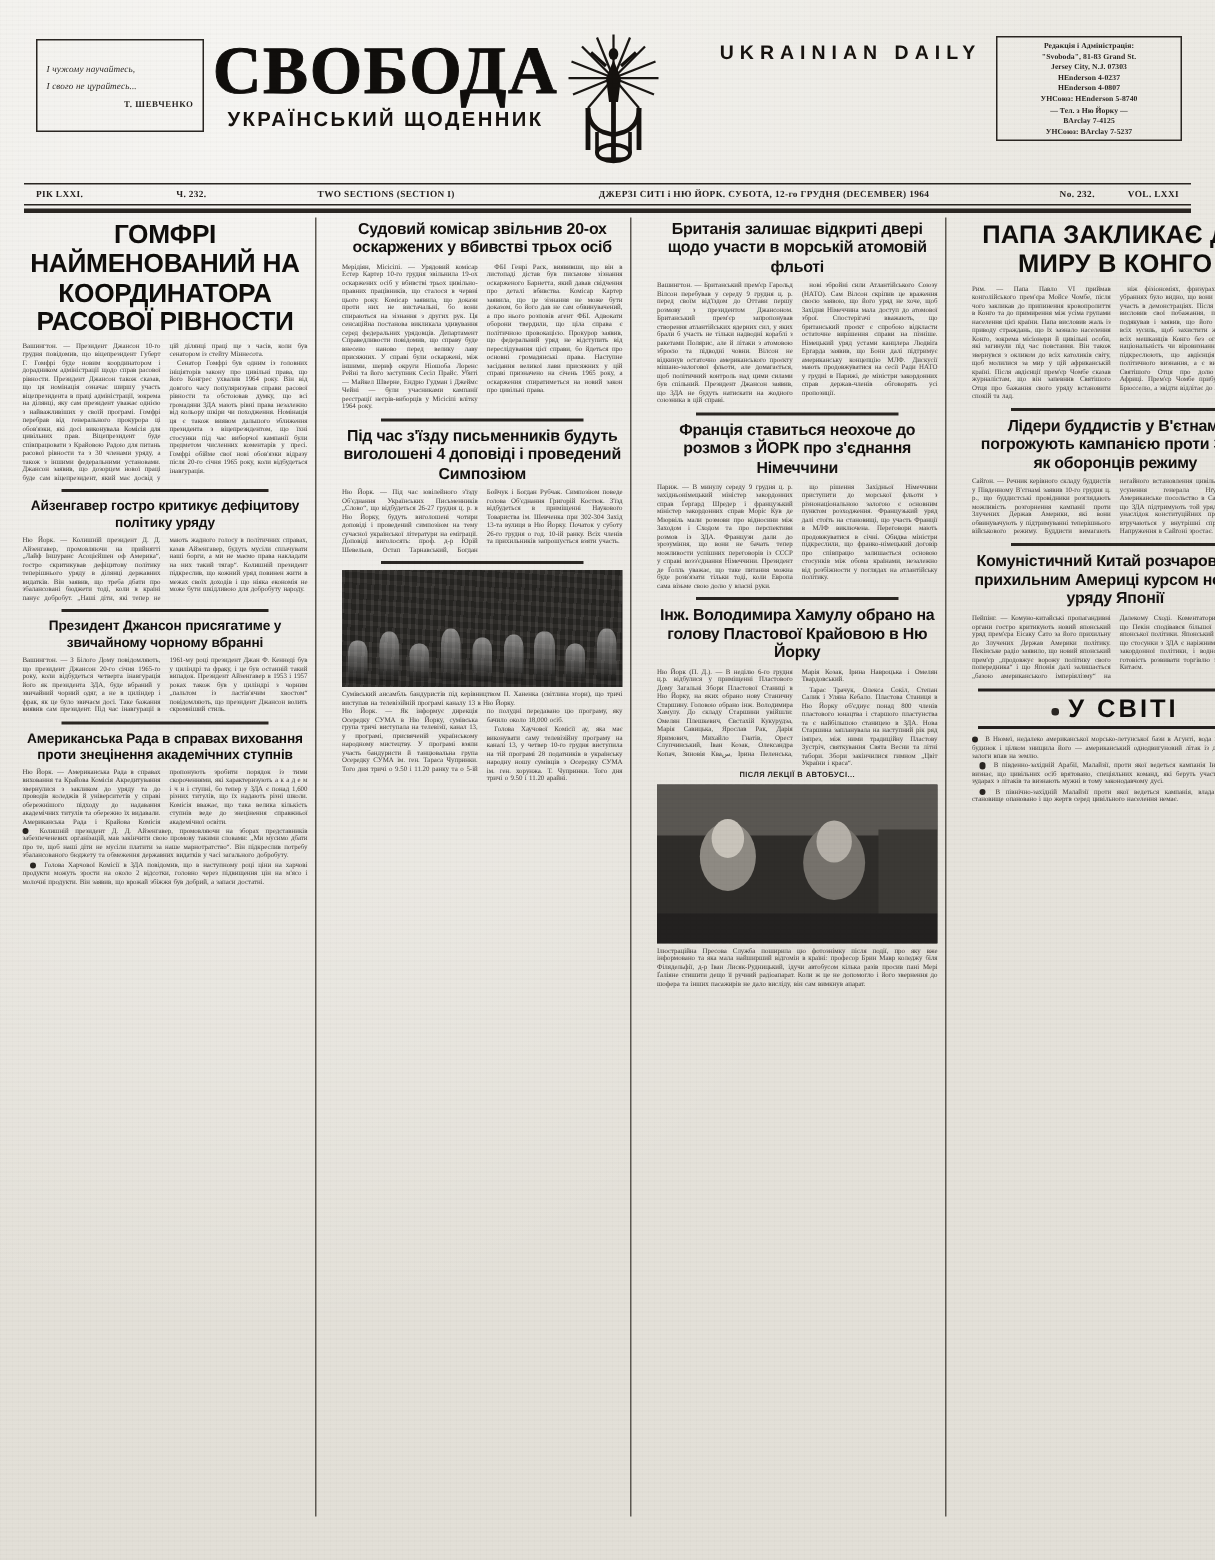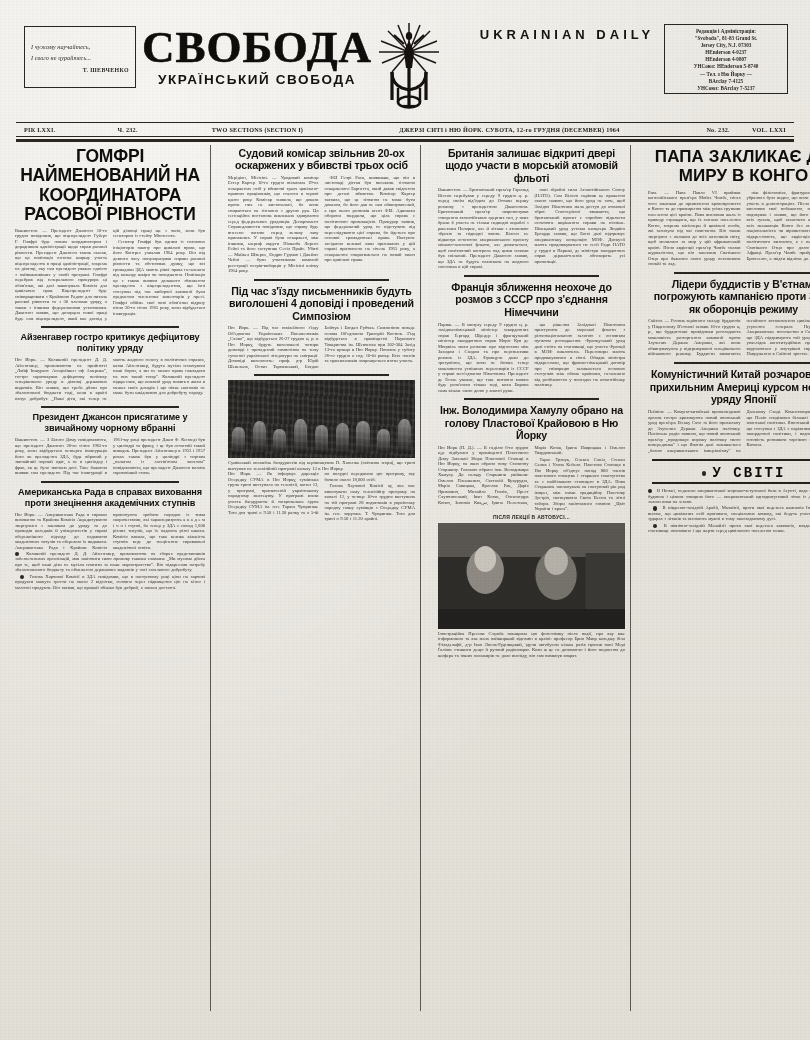--- a/index.html
+++ b/index.html
@@ -138,21 +138,21 @@
 
   
   .banner{
     border-top:2.6px solid #262220;border-bottom:2.6px solid #262220;
     text-align:center;margin:6px 4px 4px 4px;padding:2px 0 1px 0;
   }
   .banner span{
     font-family:"Liberation Sans",sans-serif;font-weight:bold;
     font-size:12px;letter-spacing:2.6px;color:#100e0c;
   }
-  .banner.small span{font-size:14px;letter-spacing:2px;font-family:Liberation Mono, monospace;}
+  .banner.small span{font-size:17px;letter-spacing:2px;}
   .bullet{display:inline-block;width:4.4px;height:4.4px;border-radius:50%;
     background:#2a2622;margin-right:2.5px;vertical-align:middle;}
 
   
   .photo{
     position:relative;overflow:hidden;background:#2b2926;margin:3px 0 2px 0;
     border:0;
   }
   .ph-grain{position:absolute;inset:0;opacity:.55;
     background-image:
@@ -180,21 +180,21 @@
   <div class="masthead">
 
     <div class="quote-box">
       <div class="ln">І чужому научайтесь,</div>
       <div class="ln">І свого не цурайтесь...</div>
       <div class="sig">Т. ШЕВЧЕНКО</div>
     </div>
 
     <div class="title-ua">
       <div class="big">СВОБОДА</div>
-      <div class="sub">УКРАЇНСЬКИЙ СВОБОДА</div>
+      <div class="sub">УКРАЇНСЬКИЙ ЩОДЕННИК</div>
     </div>
 
     <div class="emblem">
       <svg viewBox="0 0 62 88" width="62" height="88" aria-hidden="true">
         <g stroke="#1a1714" stroke-width="1" fill="none">
 
           <g stroke-width="1.5">
             <line x1="31" y1="30" x2="31" y2="1"></line>
             <line x1="31" y1="30" x2="20" y2="3"></line>
             <line x1="31" y1="30" x2="42" y2="3"></line>
@@ -325,21 +325,21 @@
     </div>
 
     <div class="col">
       <div class="hl-wide">Британія залишає відкриті двері щодо участи в морській атомовій фльоті</div>
       <div class="twocol bodytext">
         <p>Вашингтон. — Британський прем'єр Гарольд Вілсон перебував у середу 9 грудня ц. р. перед своїм від'їздом до Оттави першу розмову з президентом Джансоном. Британський прем'єр запропонував створення атлантійських ядерних сил, у яких брали б участь не тільки надводні кораблі з ракетами Полярис, але й літаки з атомовою зброєю та підводні човни. Вілсон не відкинув остаточно американського проєкту мішано-залогової фльоти, але домагається, щоб політичний контроль над цими силами був спільний. Президент Джансон заявив, що ЗДА не будуть натискати на жодного союзника в цій справі.</p>
         <p>нові збройні сили Атлантійського Союзу (НАТО). Сам Вілсон скріпив це враження своєю заявою, що його уряд не хоче, щоб Західня Німеччина мала доступ до атомової зброї. Спостерігачі вважають, що британський проєкт є спробою відкласти остаточне вирішення справи на пізніше. Німецький уряд устами канцлера Люд­віґа Ергарда заявив, що Бонн далі підтримує американську концепцію МЛФ. Дискусії мають продовжуватися на сесії Ради НАТО у грудні в Парижі, де міністри закордонних справ держав-членів обговорять усі пропозиції.</p>
       </div>
 
       <div class="divider"></div>
-      <div class="hl-wide">Франція зближення неохоче до розмов з СССР про з'єднання Німеччини</div>
+      <div class="hl-wide">Франція ставиться неохоче до розмов з ЙОРК про з'єднання Німеччини</div>
       <div class="twocol bodytext">
         <p>Париж. — В минулу середу 9 грудня ц. р. західньонімецький міністер закордонних справ Ґергард Шредер і французький міністер закордонних справ Моріс Кув де Мюрвіль мали розмови про відносини між Заходом і Сходом та про перспективи розмов із ЗДА. Французи дали до зрозуміння, що вони не бачать тепер можливости успішних переговорів із СССР у справі возз'єднання Німеччини. Президент де Ґолль уважає, що таке питання можна буде розв'язати тільки тоді, коли Европа сама візьме свою долю у власні руки.</p>
         <p>що рішення Західньої Німеччини приступити до морської фльоти з різнонаціональною залогою є основним пунктом розходження. Французький уряд далі стоїть на становищі, що участь Франції в МЛФ виключена. Переговори мають продовжуватися в січні. Обидва міністри підкреслили, що франко-німецький договір про співпрацю залишається основою стосунків між обома країнами, незалежно від розбіжности у поглядах на атлантійську політику.</p>
       </div>
 
       <div class="divider"></div>
       <div class="hl-wide">Інж. Володимира Хамулу обрано на голову Пластової Крайовою в Ню Йорку</div>
       <div class="twocol bodytext">
         <p>Ню Йорк (П. Д.). — В неділю 6-го грудня ц.р. відбулися у приміщенні Пластового Дому Загальні Збори Пластової Станиці в Ню Йорку, на яких обрано нову Станичну Старшину. Головою обрано інж. Володимира Хамулу. До складу Старшини увійшли: Омелян Плешкевич, Євстахій Кукурудза, Марія Савицька, Ярослав Рак, Дарія Яримович, Михайло Гнатів, Орест Слупчинський, Іван Козак, Олександра Копач, Зиновія Кваس, Ірина Пеленська, Марія Козак, Ірина Навроцька і Омелян Твардовський.</p>
         <p>Тарас Трачук, Олекса Сокіл, Степан Салик і Уляна Кебало. Пластова Станиця в Ню Йорку об'єднує понад 800 членів пластового юнацтва і старшого пластунства та є найбільшою станицею в ЗДА. Нова Старшина запланувала на наступний рік ряд імпрез, між ними традиційну Пластову Зустріч, святкування Свята Весни та літні табори. Збори закінчилися гимном „Цвіт України і краса“.</p>

